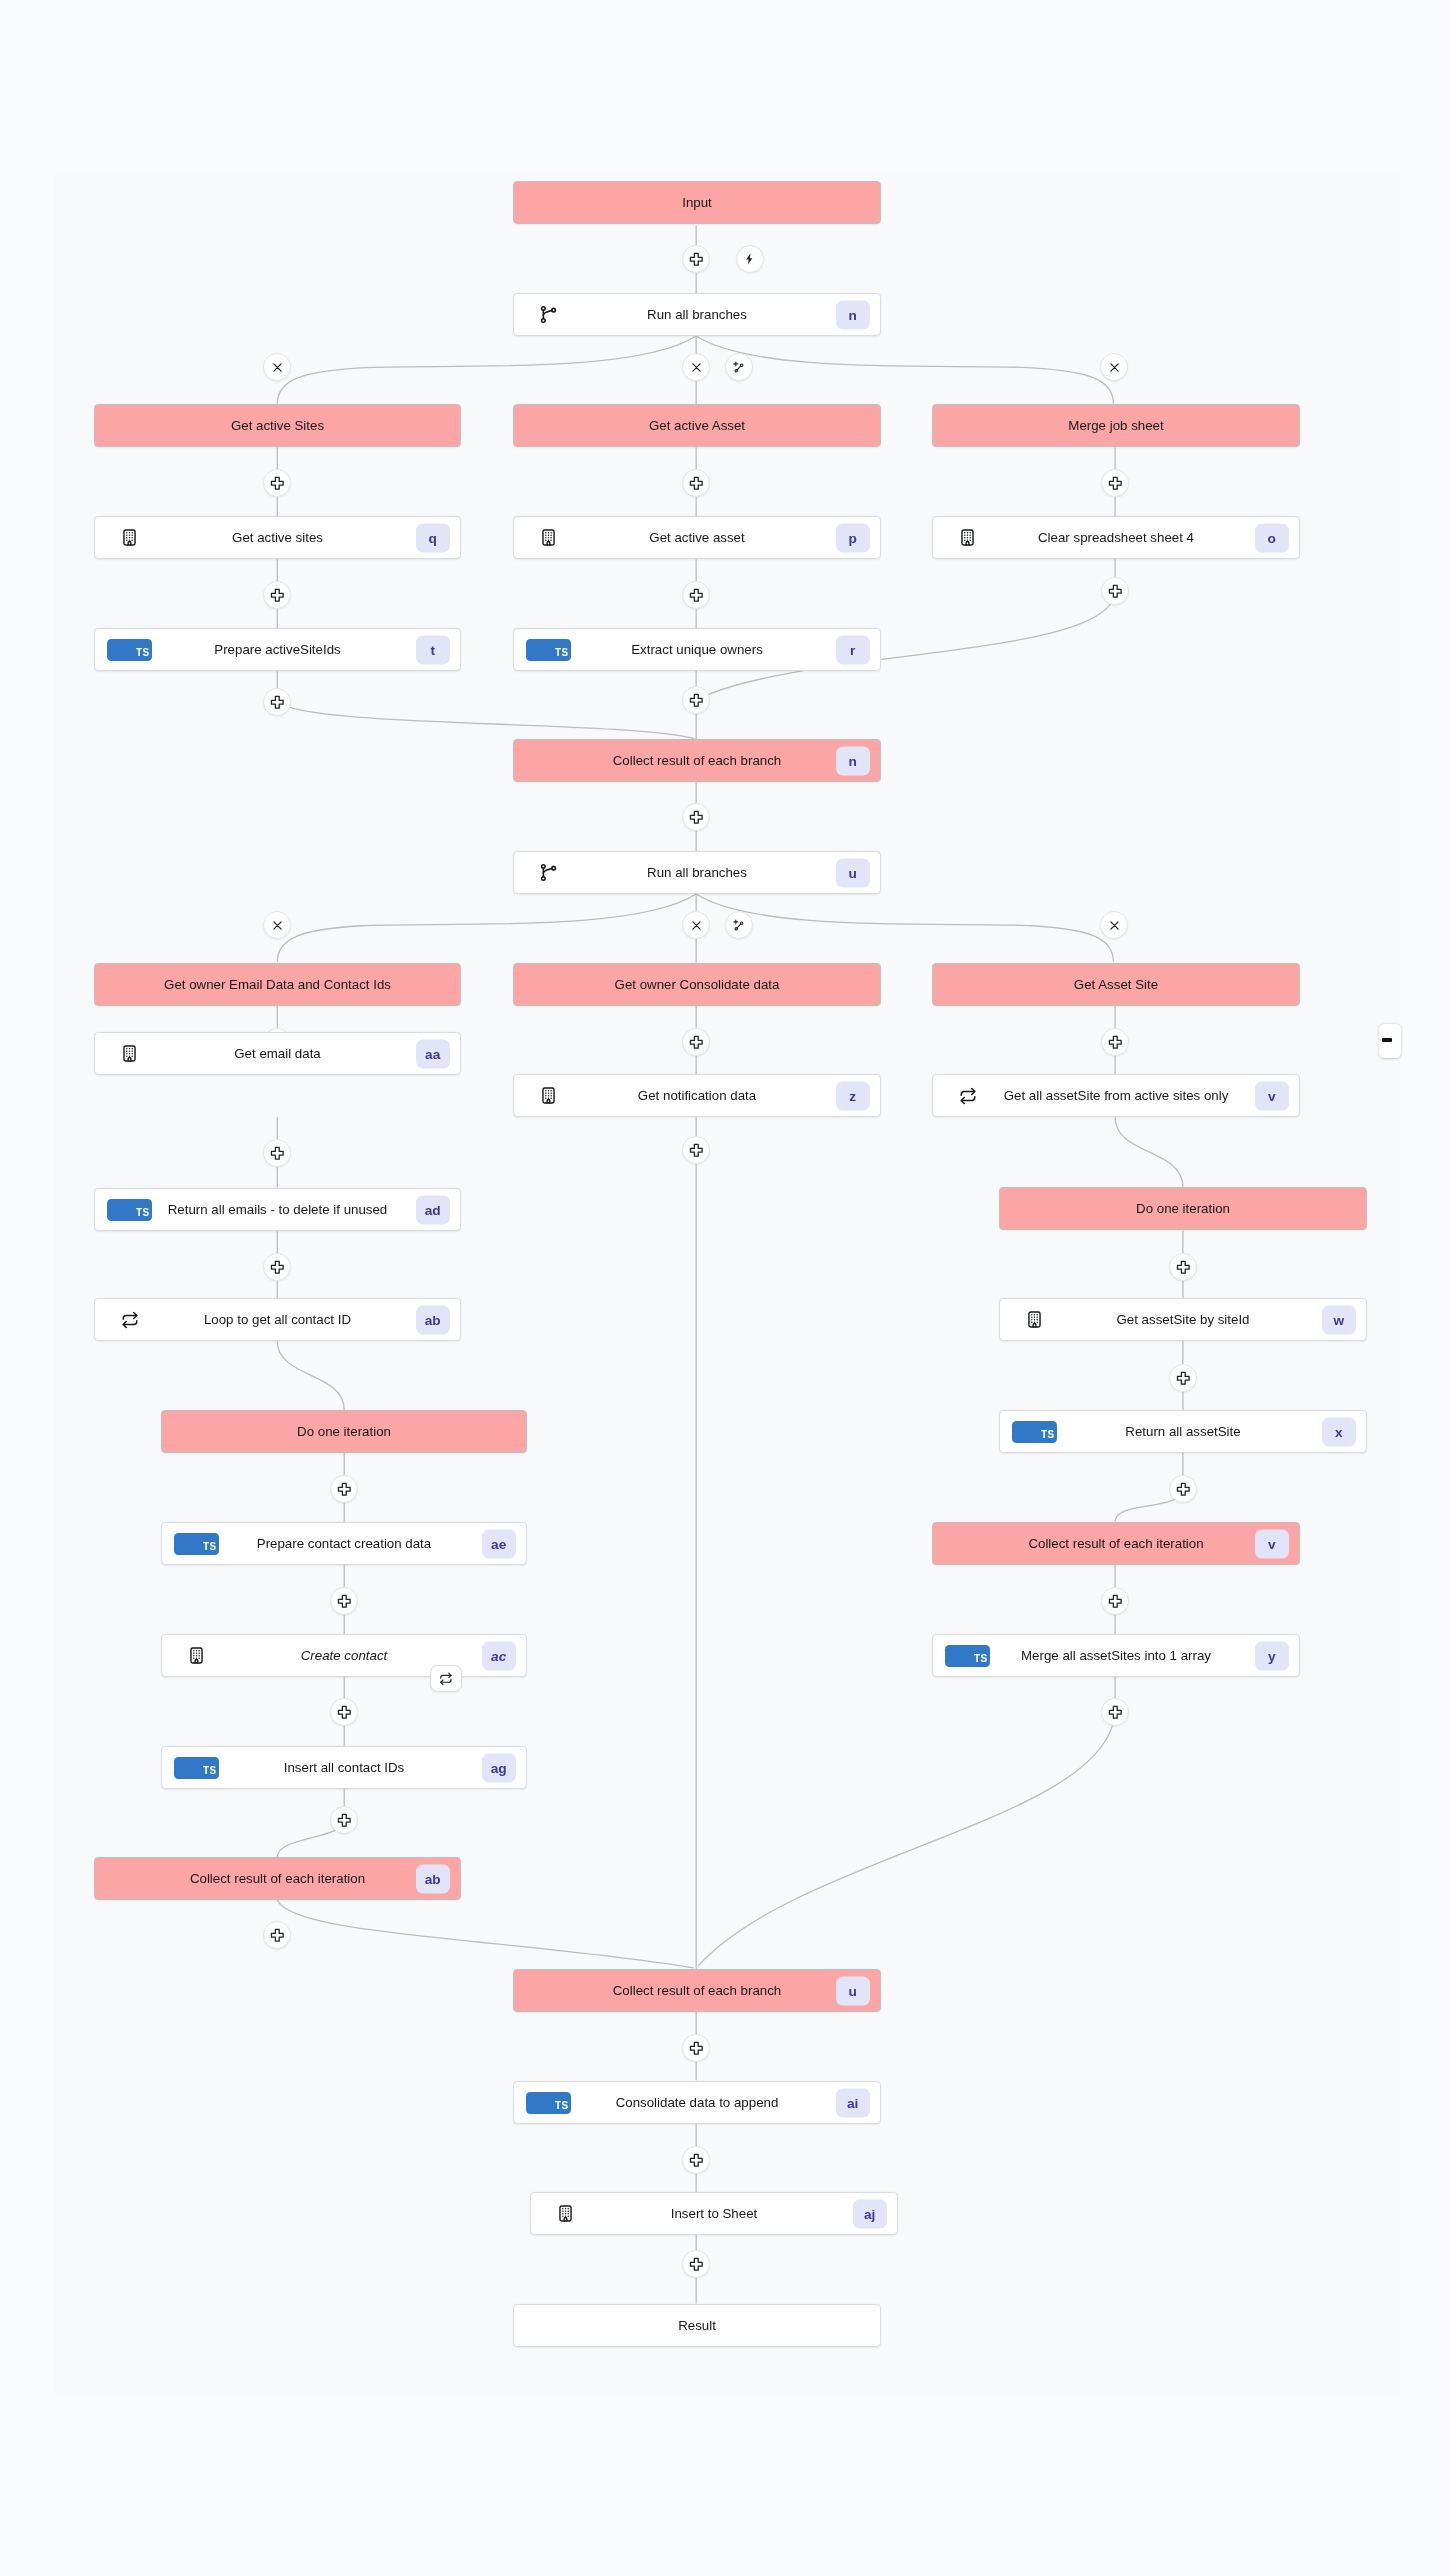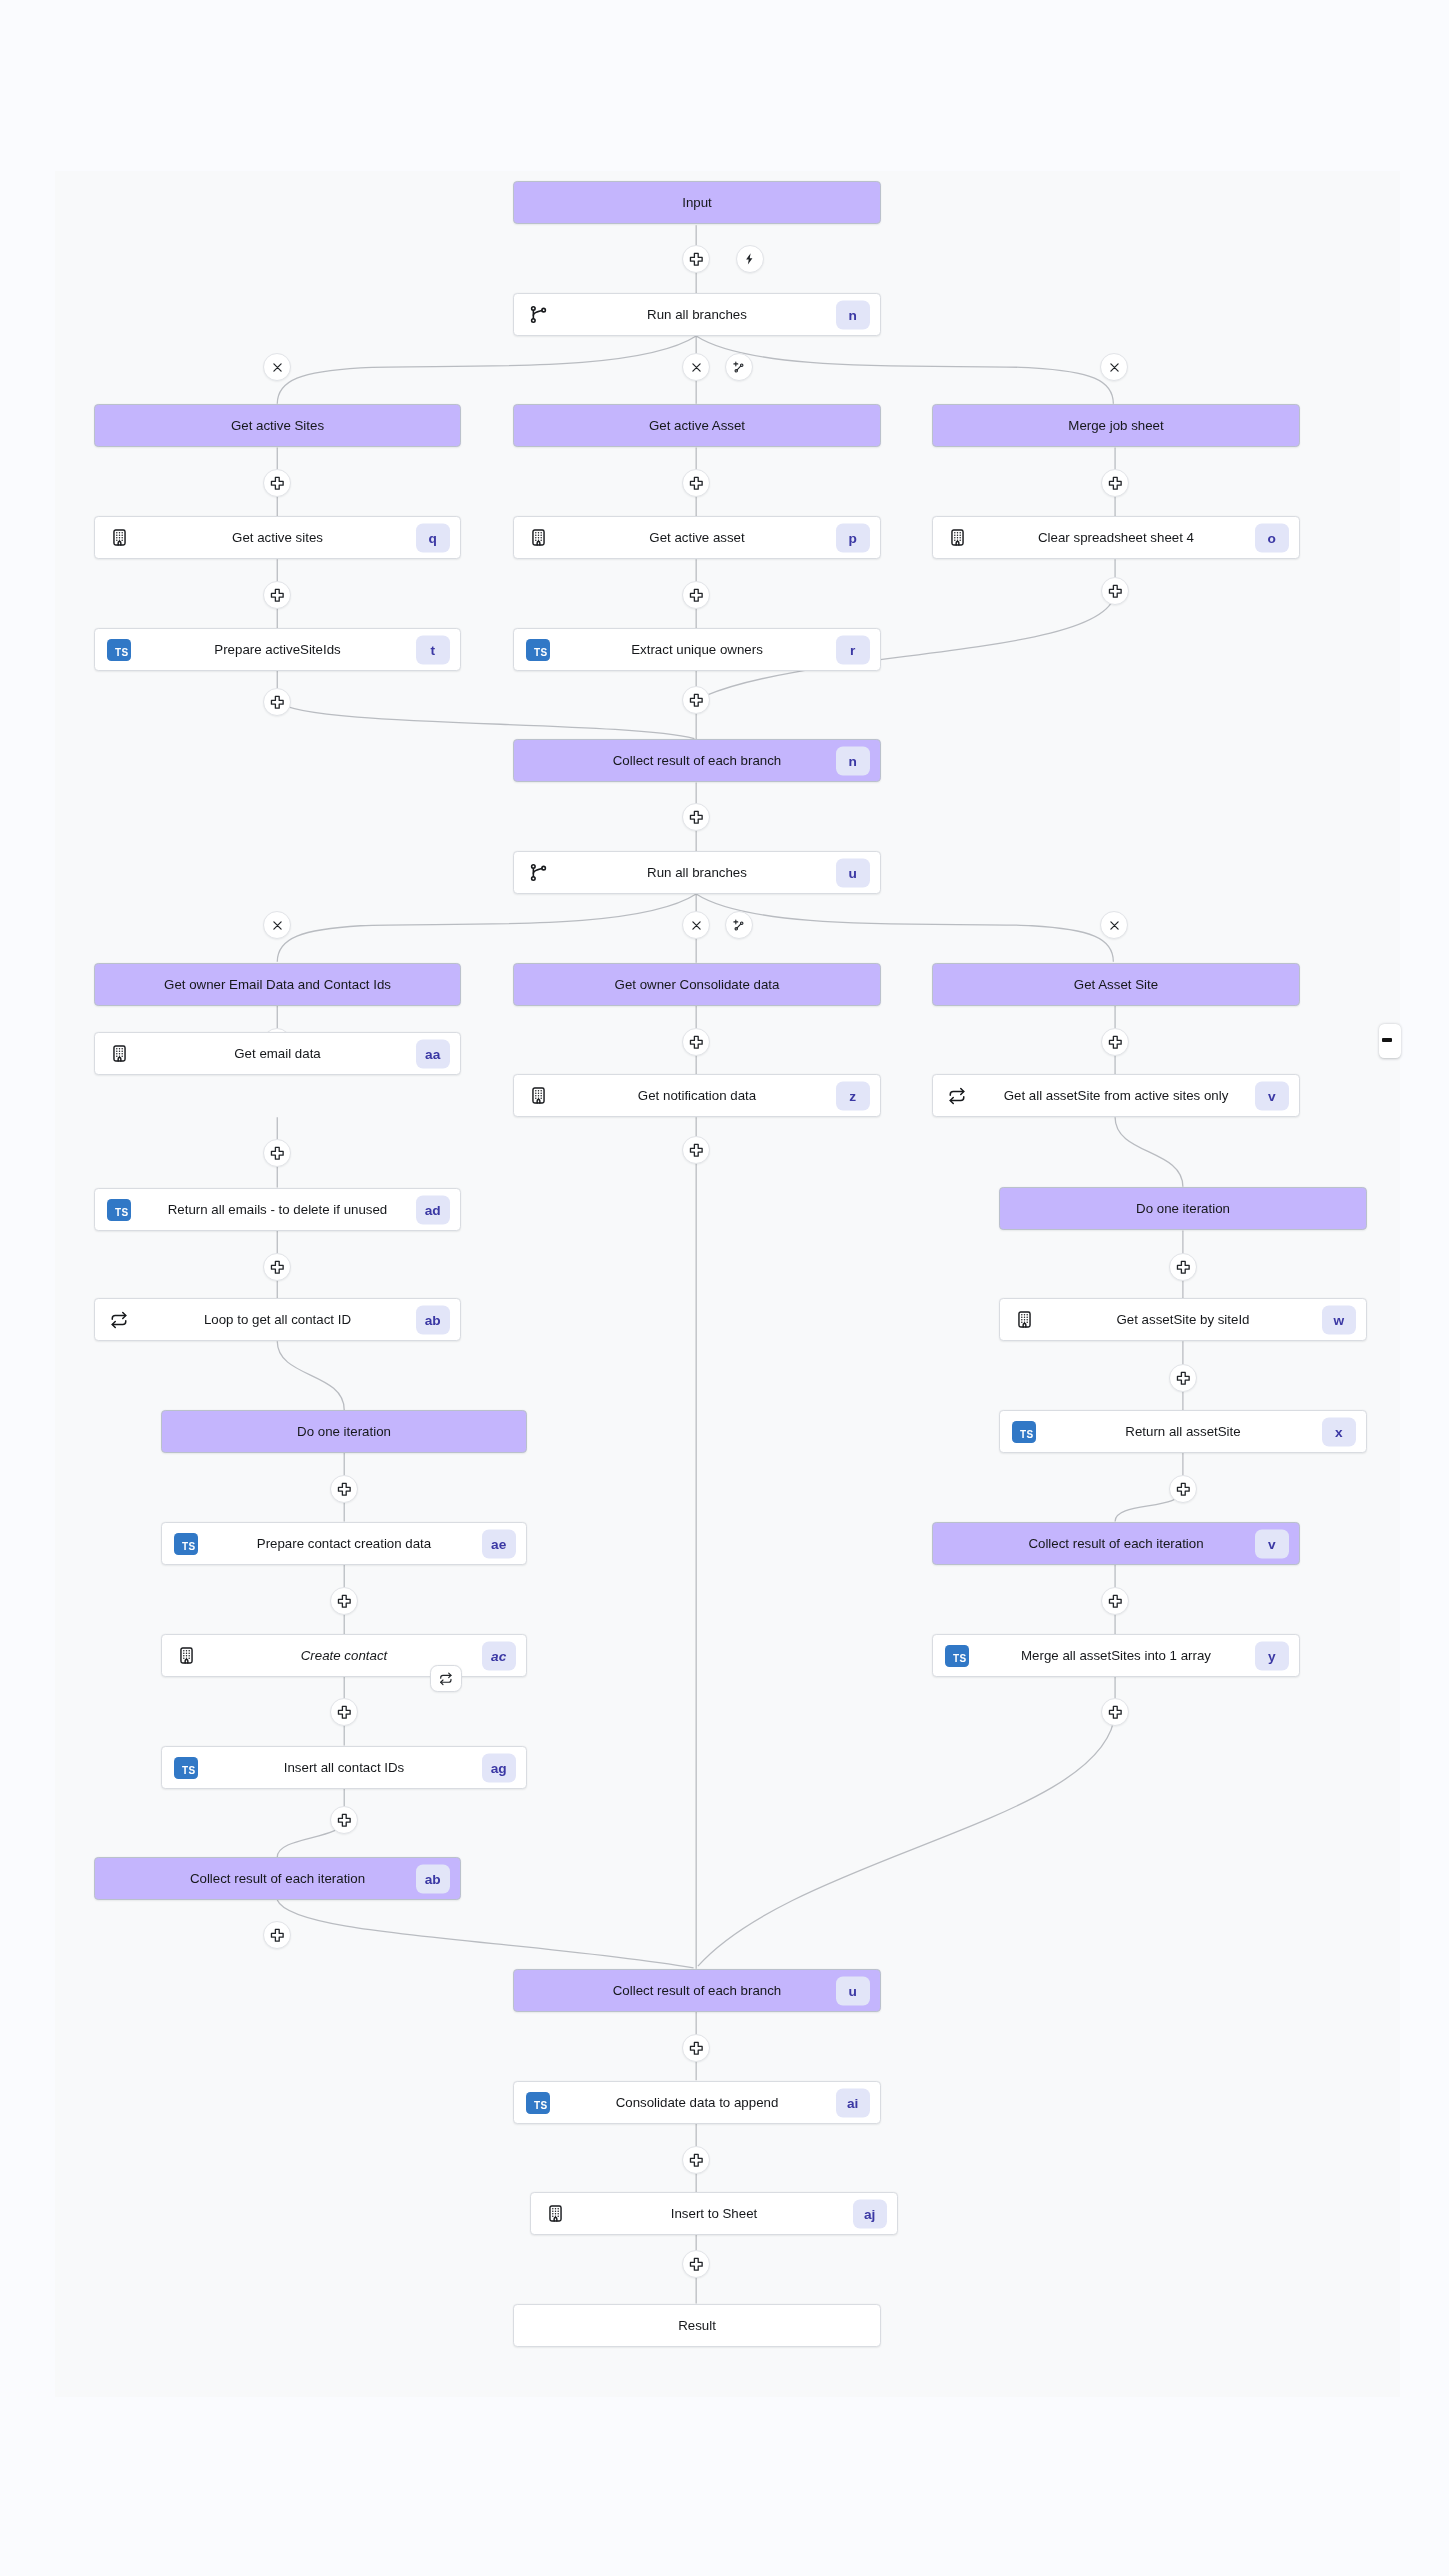--- a/index.html
+++ b/index.html
@@ -22,29 +22,29 @@
     display:flex;align-items:center;justify-content:center;
     box-shadow:0 0.9px 1.7px rgba(27,36,44,.07);
     z-index:2;color:#212428;
   }
   .node{
     position:absolute;height:43px;box-sizing:border-box;border-radius:4.3px;
     background:#ffffff;border:0.9px solid #d9dce1;
     box-shadow:0 0.9px 1.7px rgba(27,36,44,.08);
     z-index:3;
   }
-  .node.section{background:#c4b5fd;border-color:#bac1cb;text-align:center;}
+  .node.section{background:#fca5a5;border-color:#bac1cb;text-align:center;}
   .nlabel{
     position:absolute;left:0;right:0;top:0;bottom:0;
     display:flex;align-items:center;justify-content:center;
     font-size:13.3px;color:#16181b;white-space:nowrap;
   }
   .nicon{
     position:absolute;left:12px;top:50%;transform:translateY(-50%);
-    width:24px;height:22px;display:flex;align-items:center;justify-content:center;
+    width:45px;height:22px;display:flex;align-items:center;justify-content:center;
     color:#17191c;z-index:4;
   }
   .nicon.ts{
     background:#3178c6;border-radius:4.3px;color:#fff;
     font-size:10px;font-weight:bold;letter-spacing:0.3px;
     align-items:flex-end;justify-content:flex-end;padding:0 2.6px 2.6px 0;box-sizing:border-box;
   }
   .nbadge{
     position:absolute;right:10.3px;top:50%;transform:translateY(-50%);
     min-width:34px;height:29px;border-radius:6.9px;box-sizing:border-box;

